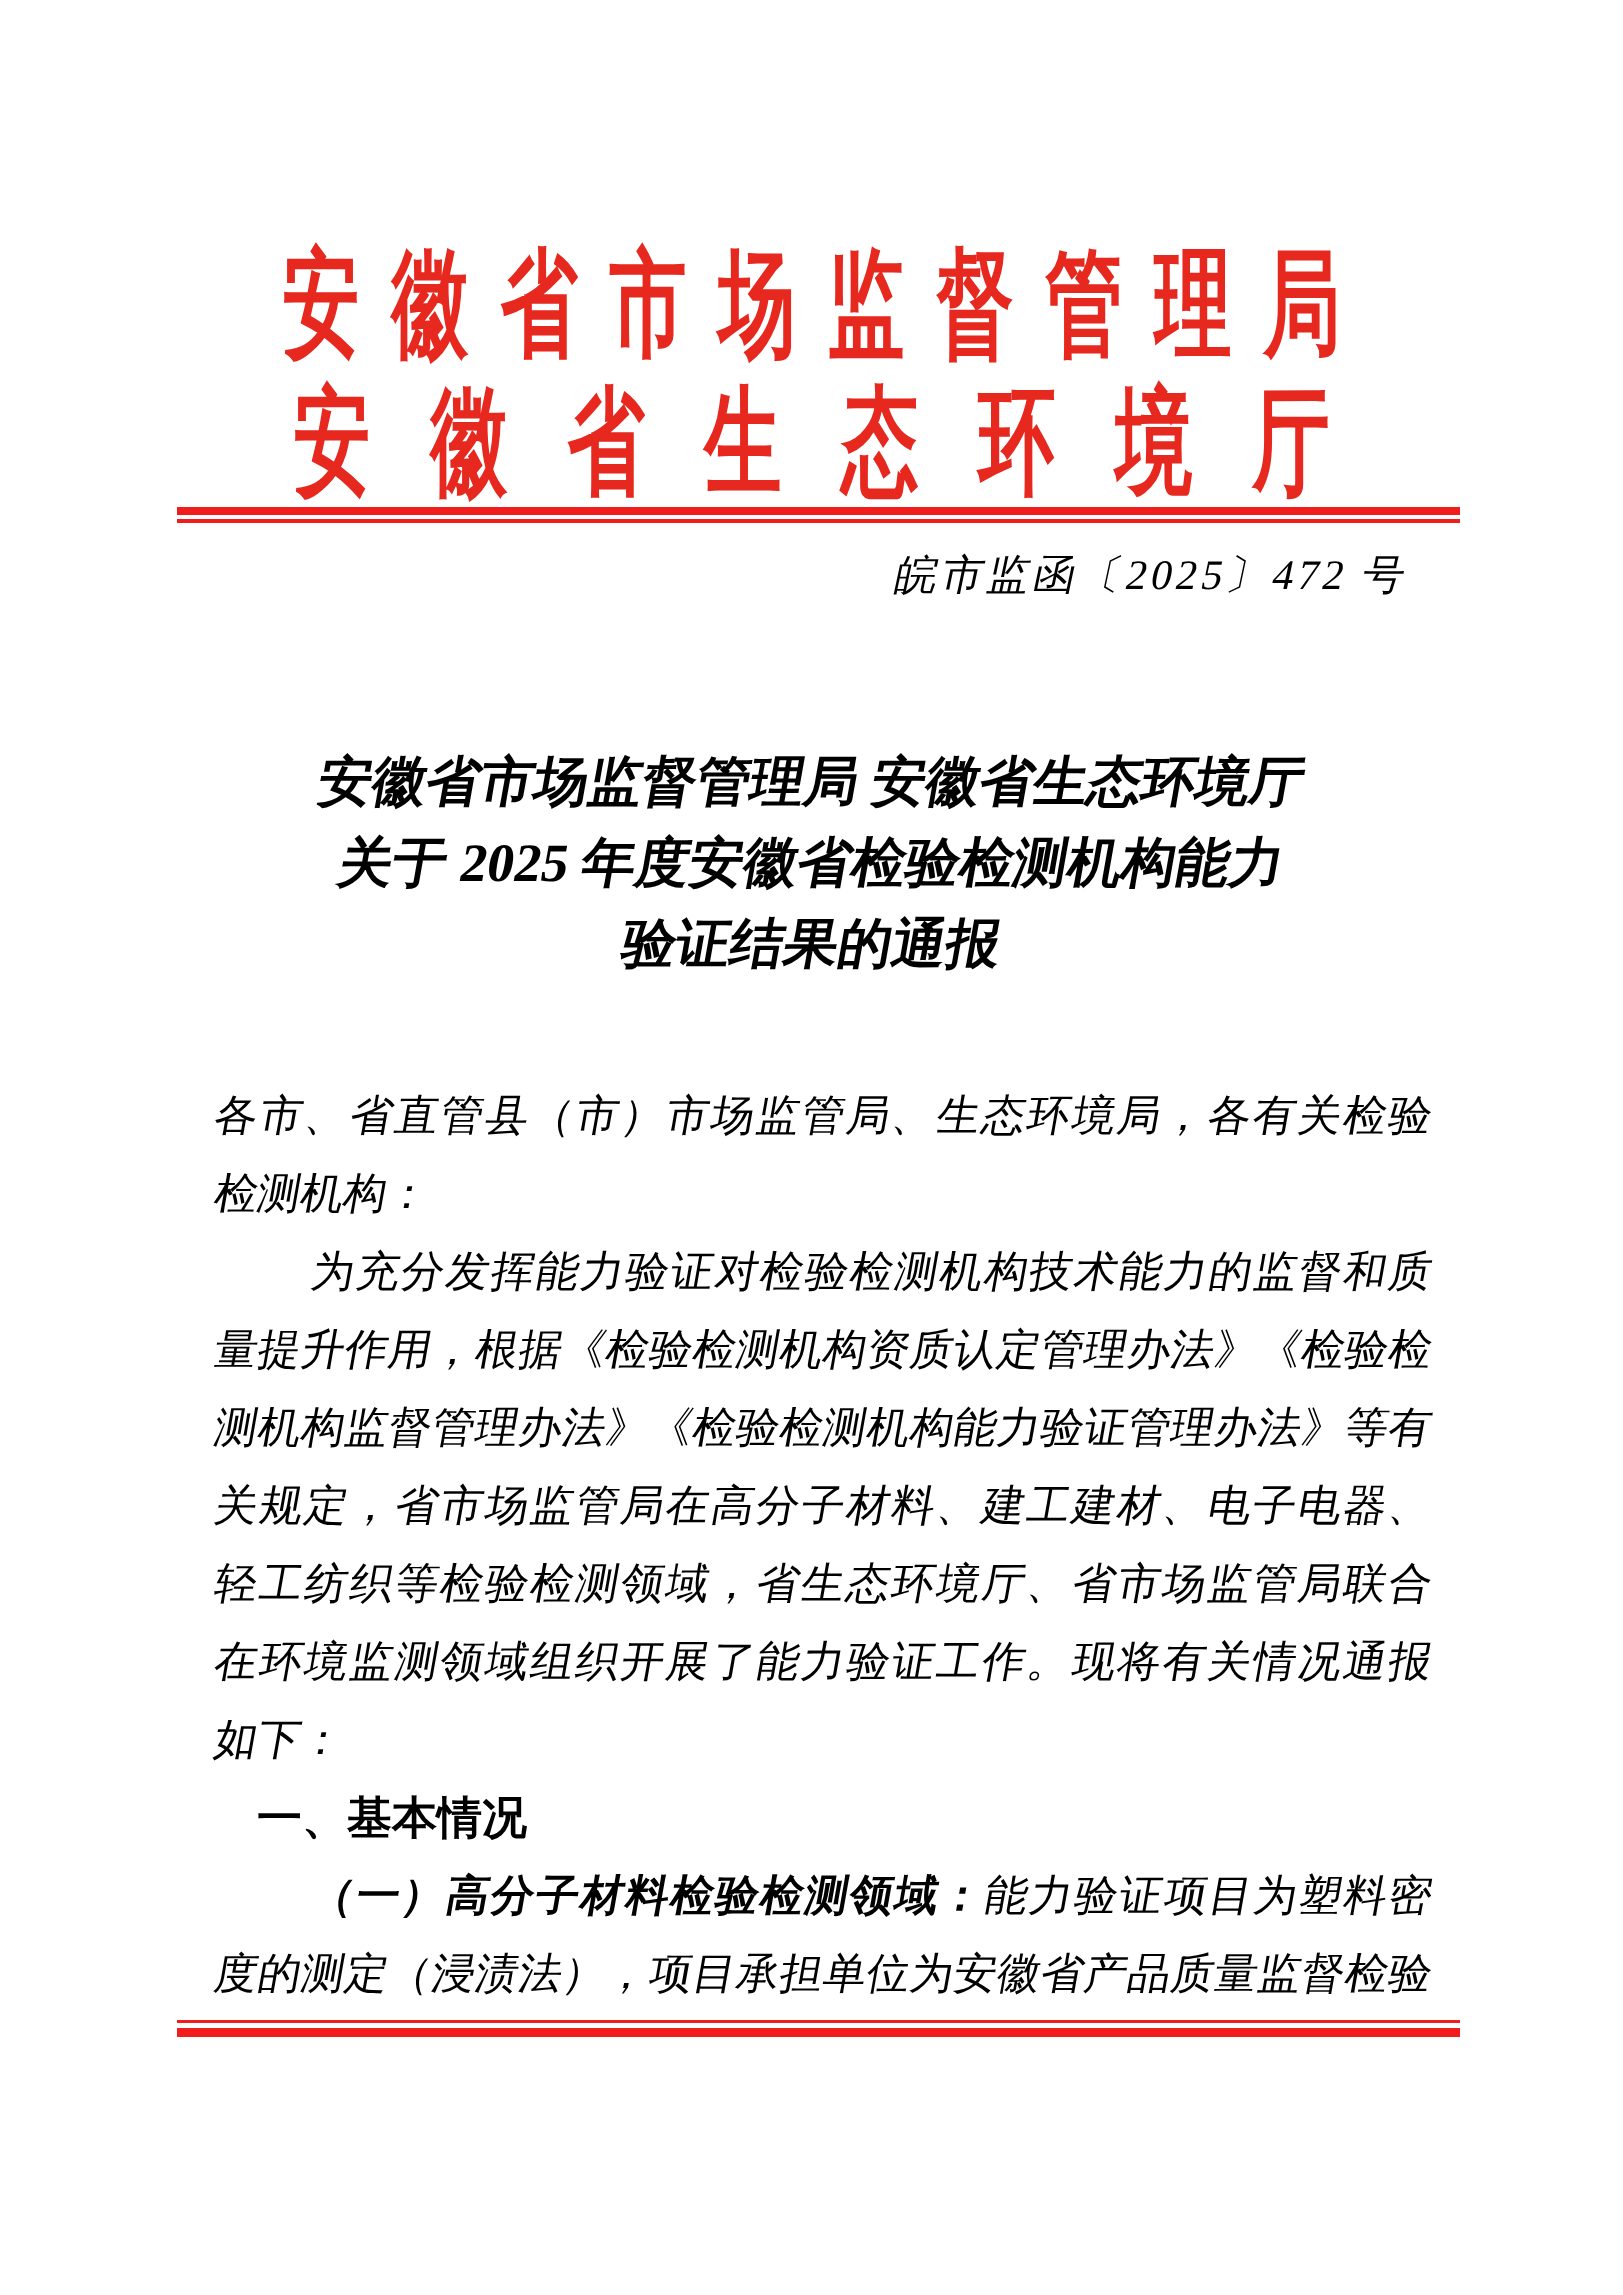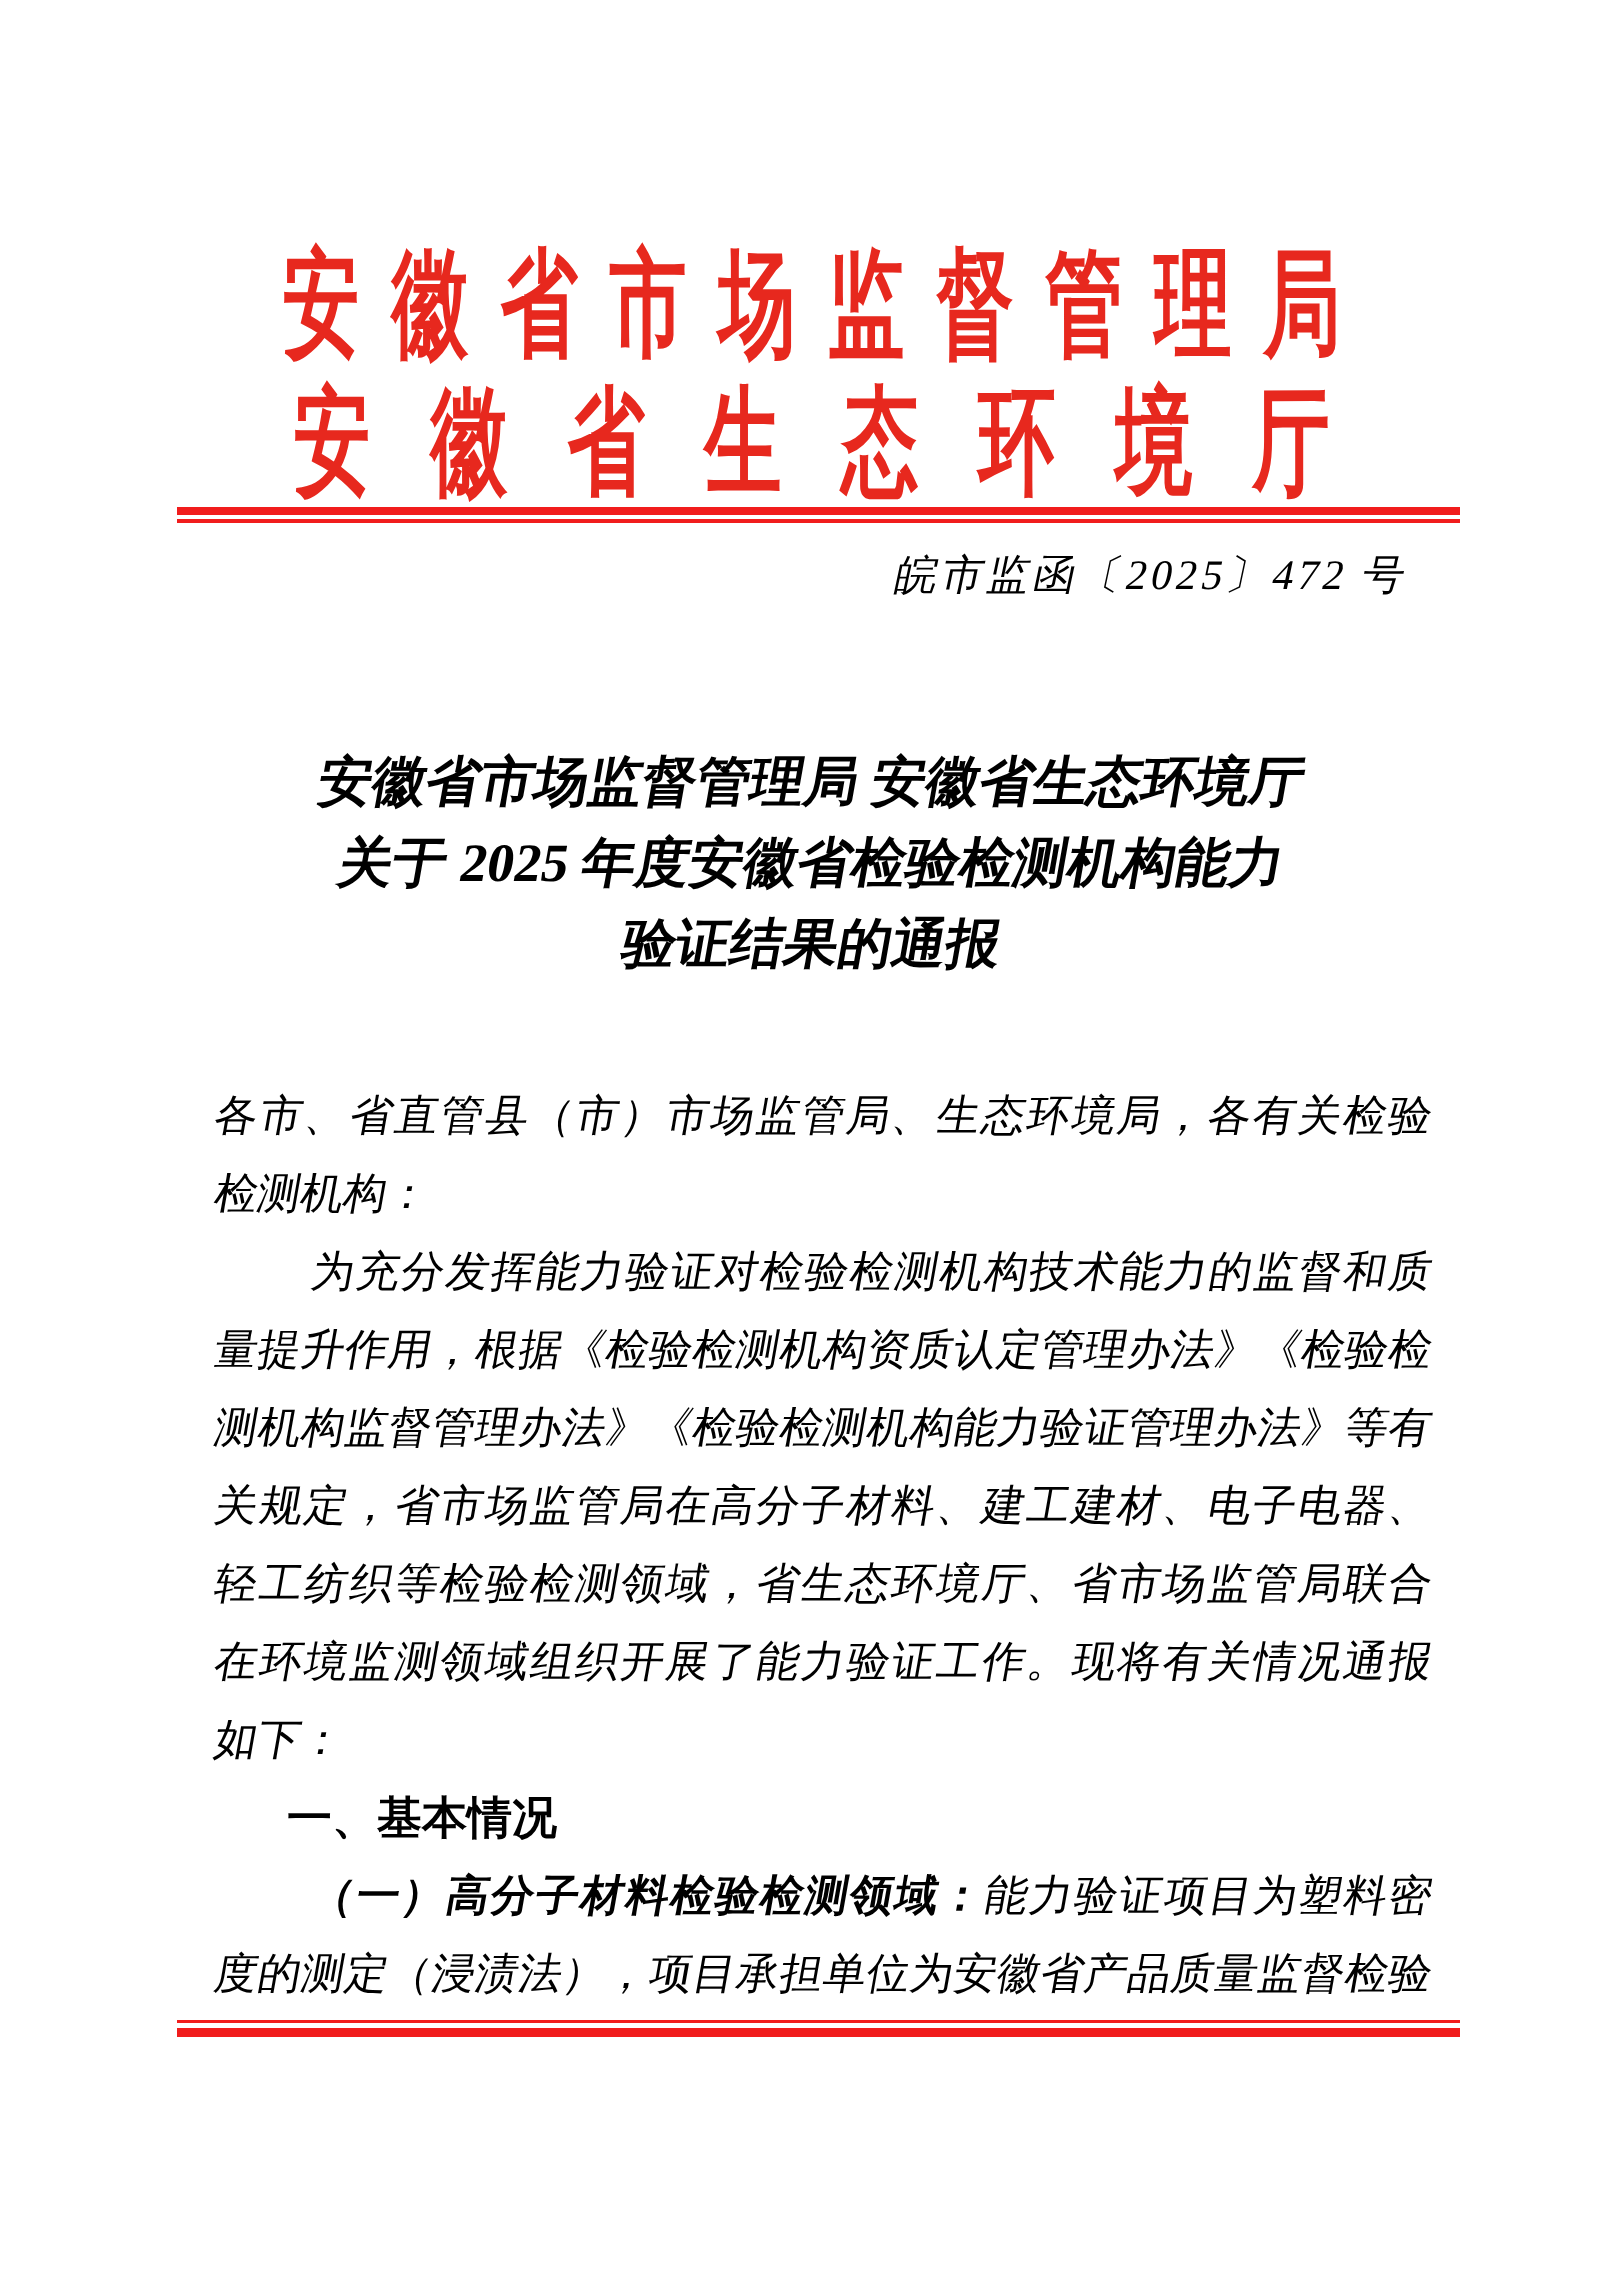--- a/index.html
+++ b/index.html
@@ -40,21 +40,21 @@
   .body-block{position:absolute;left:215px;top:1077px;width:1217px;font-size:43px;}
   .ln{line-height:78px;white-space:nowrap;}
   .ln.j{
     white-space:normal;
     text-align:justify;text-align-last:justify;text-justify:inter-character;
   }
   .ln.ind{text-indent:97px;}
   .ln.ob{transform:skewX(-10deg);}
   .ln.hd{
     font-family:"Liberation Sans","DejaVu Sans",sans-serif;
-    font-weight:bold;font-size:45px;margin-left:72px;text-indent:0;
+    font-weight:bold;font-size:45px;margin-left:42px;text-indent:0;
   }
   .b{font-weight:bold;}
 </style>
 </head>
 <body>
 
 <div class="red-org l1">安徽省市场监督管理局</div>
 <div class="red-org l2">安徽省生态环境厅</div>
 
 <div class="rule t-thick"></div>

